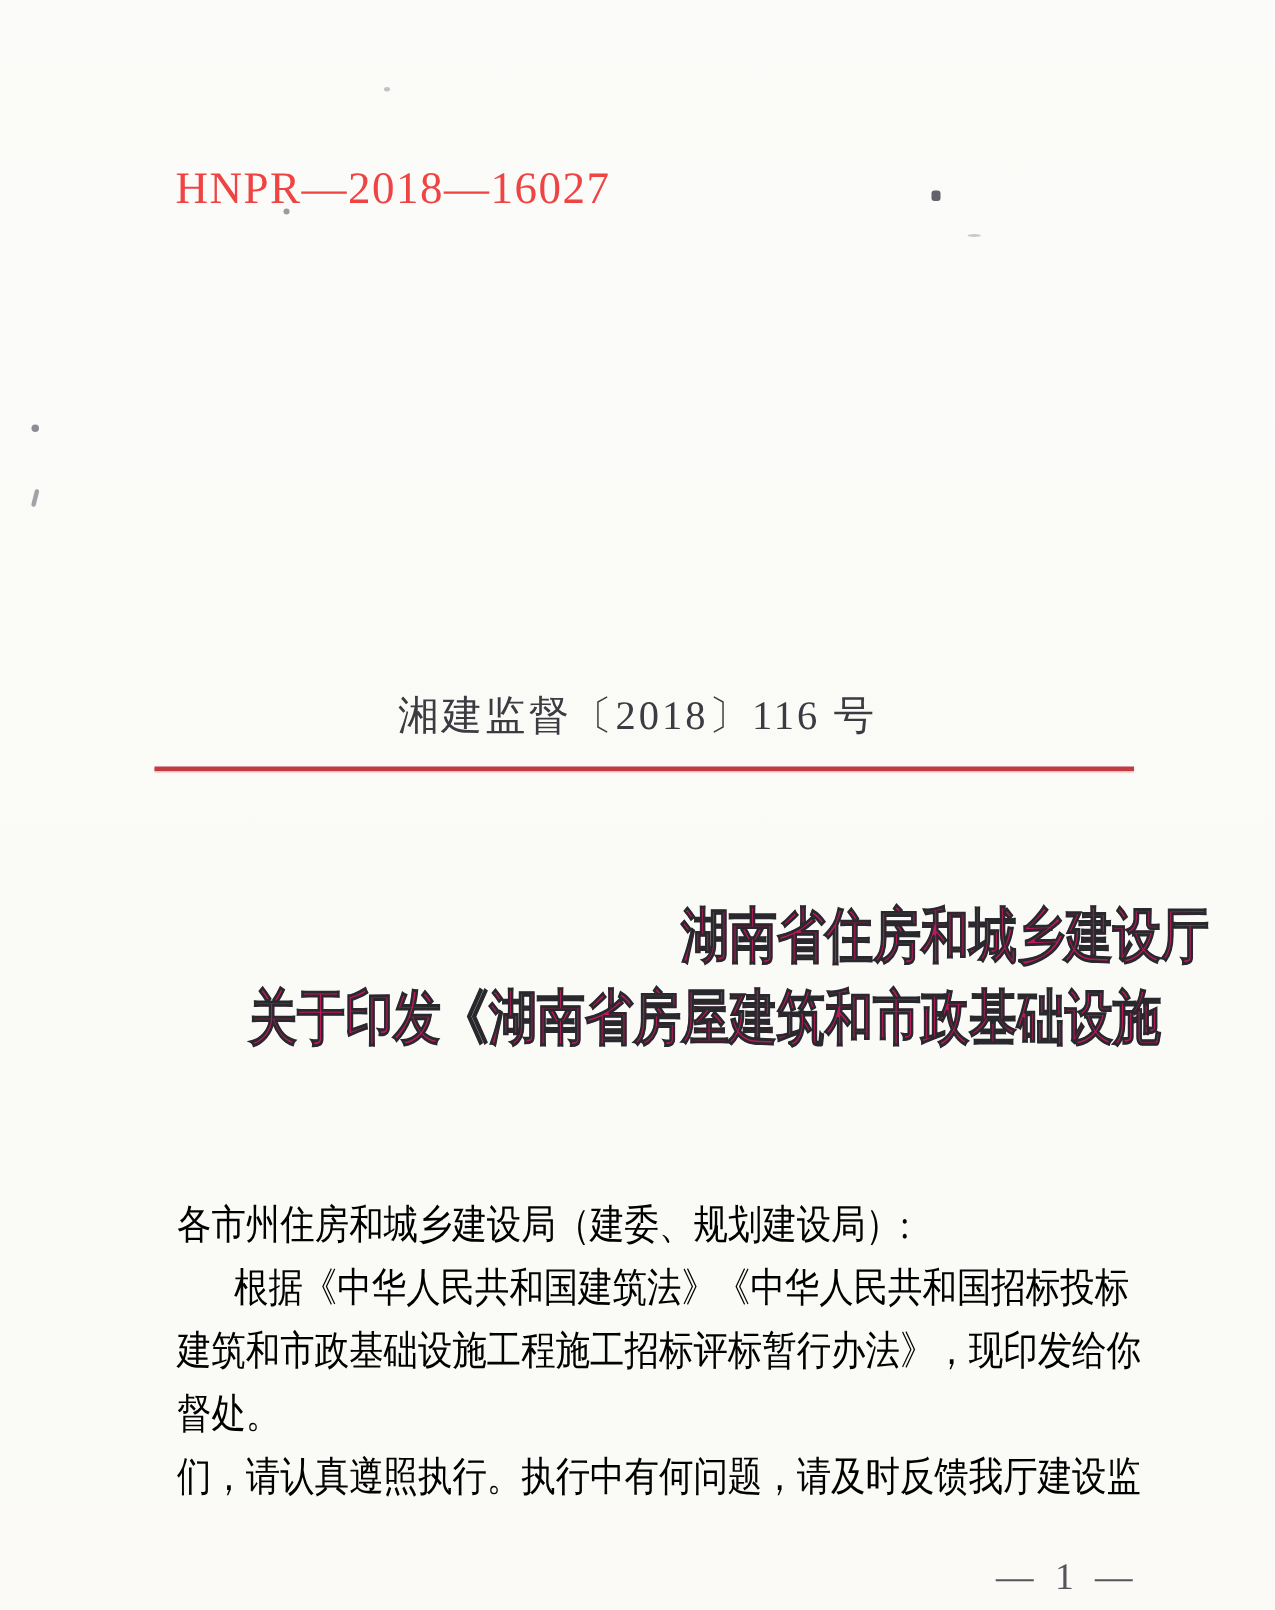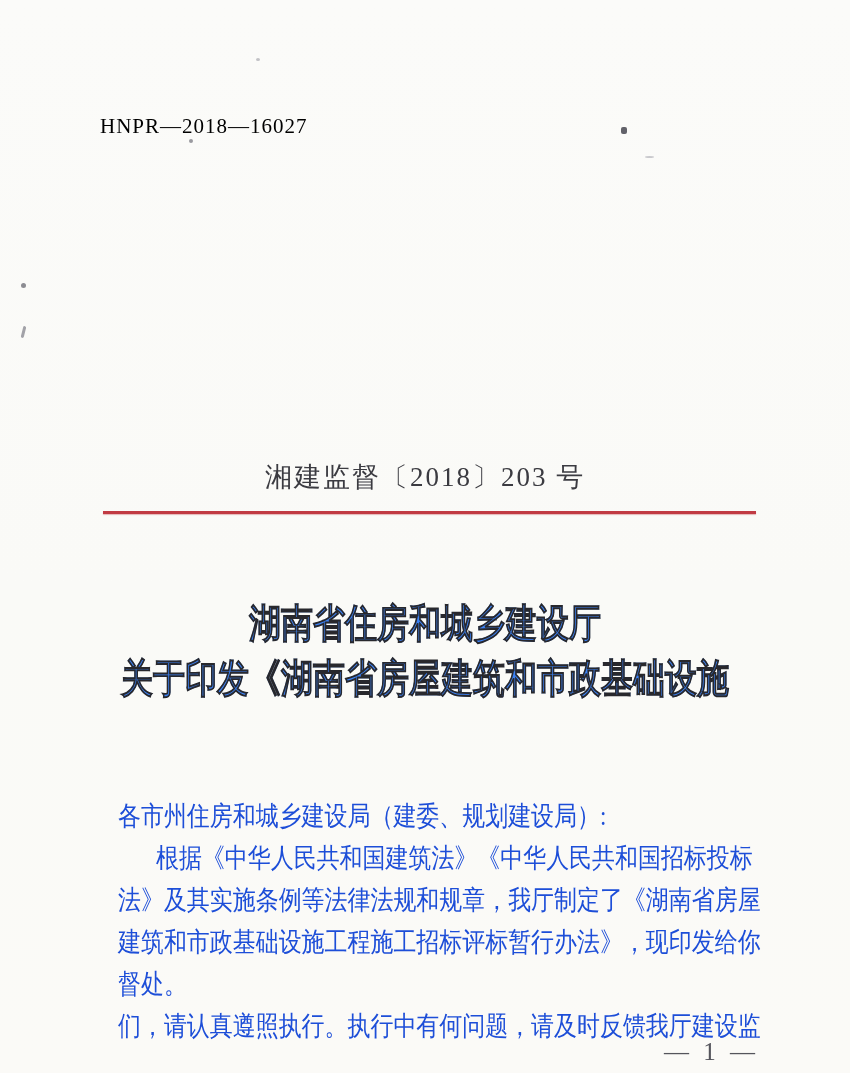--- a/index.html
+++ b/index.html
@@ -8,23 +8,23 @@
     position: relative;
     background: linear-gradient(180deg, #fbfbf9 0%, #fafaf7 55%, #fbfaf7 100%);
     font-family: "Liberation Serif", "DejaVu Serif", serif;
     overflow: hidden;
     color: #35353b;
   }
   .page { position: absolute; inset: 0; }
 
   
   .reg-number {
-    position: absolute; left: 100px; top: 109px;
-    font-size: 21px; line-height: 34px;
-    letter-spacing: 1px; color: #000000;
+    position: absolute; left: 117px; top: 109px;
+    font-size: 30px; line-height: 34px;
+    letter-spacing: 1px; color: #ef4444;
     white-space: nowrap;
   }
 
   
   .masthead {
     position: absolute; top: 270px; left: 0; width: 100%;
     height: 92px; line-height: 92px; text-align: center;
   }
   .masthead-text {
     display: inline-block; white-space: nowrap;
@@ -45,34 +45,34 @@
   .red-rule {
     position: absolute; left: 103px; top: 511px;
     width: 653px; height: 3px;
     background: var(--rule-red, #c13b43);
     box-shadow: 0 1px 1px rgba(193,59,67,0.35);
   }
 
   
   .doc-title {
     position: absolute; top: 596px; left: 0; width: 100%;
-    text-align: center; color: #3b82f6;
+    text-align: right; color: #be185d;
   }
   .title-line { display: block; height: 55px; line-height: 55px; }
   .title-line > span {
     display: inline-block; white-space: nowrap;
     font-size: 40px; font-weight: bold;
     -webkit-text-stroke: 0.7px #28282d;
     transform: scaleX(0.80); transform-origin: 50% 50%;
   }
 
   
   .body-text {
     position: absolute; left: 118px; top: 795px; width: 640px;
-    color: #1d4ed8;
+    color: #000000;
   }
   .body-line { display: block; height: 42px; line-height: 42px; }
   .body-line > span {
     display: inline-block; white-space: nowrap;
     font-size: 27px;
     transform: scaleX(0.85); transform-origin: 0 50%;
   }
   .body-line.indent > span { margin-left: 38px; }
 
   
@@ -92,42 +92,39 @@
   .speck-f { left: 256px; top: 58px; width: 4px; height: 3px; background: #c2c2c6; }
 </style>
 </head>
 <body style="--masthead-red: #df423b; --rule-red: #c13b43;">
 
 <div class="page">
 
   <div class="reg-number">HNPR—2018—16027</div>
 
 
-  <div class="issue-number">湘建监督〔2018〕203 号</div>
+  <div class="issue-number">湘建监督〔2018〕116 号</div>
 
   <div class="red-rule"></div>
 
   <div class="doc-title">
     <span class="title-line">
       <span>湖南省住房和城乡建设厅</span>
     </span>
     <span class="title-line">
       <span>关于印发《湖南省房屋建筑和市政基础设施</span>
     </span>
   </div>
 
   <div class="body-text">
     <span class="body-line">
       <span>各市州住房和城乡建设局（建委、规划建设局）:</span>
     </span>
     <span class="body-line indent">
       <span>根据《中华人民共和国建筑法》《中华人民共和国招标投标</span>
-    </span>
-    <span class="body-line">
-      <span>法》及其实施条例等法律法规和规章，我厅制定了《湖南省房屋</span>
     </span>
     <span class="body-line">
       <span>建筑和市政基础设施工程施工招标评标暂行办法》，现印发给你</span>
     </span>
     <span class="body-line">
       <span>督处。</span>
     </span>
     <span class="body-line">
       <span>们，请认真遵照执行。执行中有何问题，请及时反馈我厅建设监</span>
     </span>

